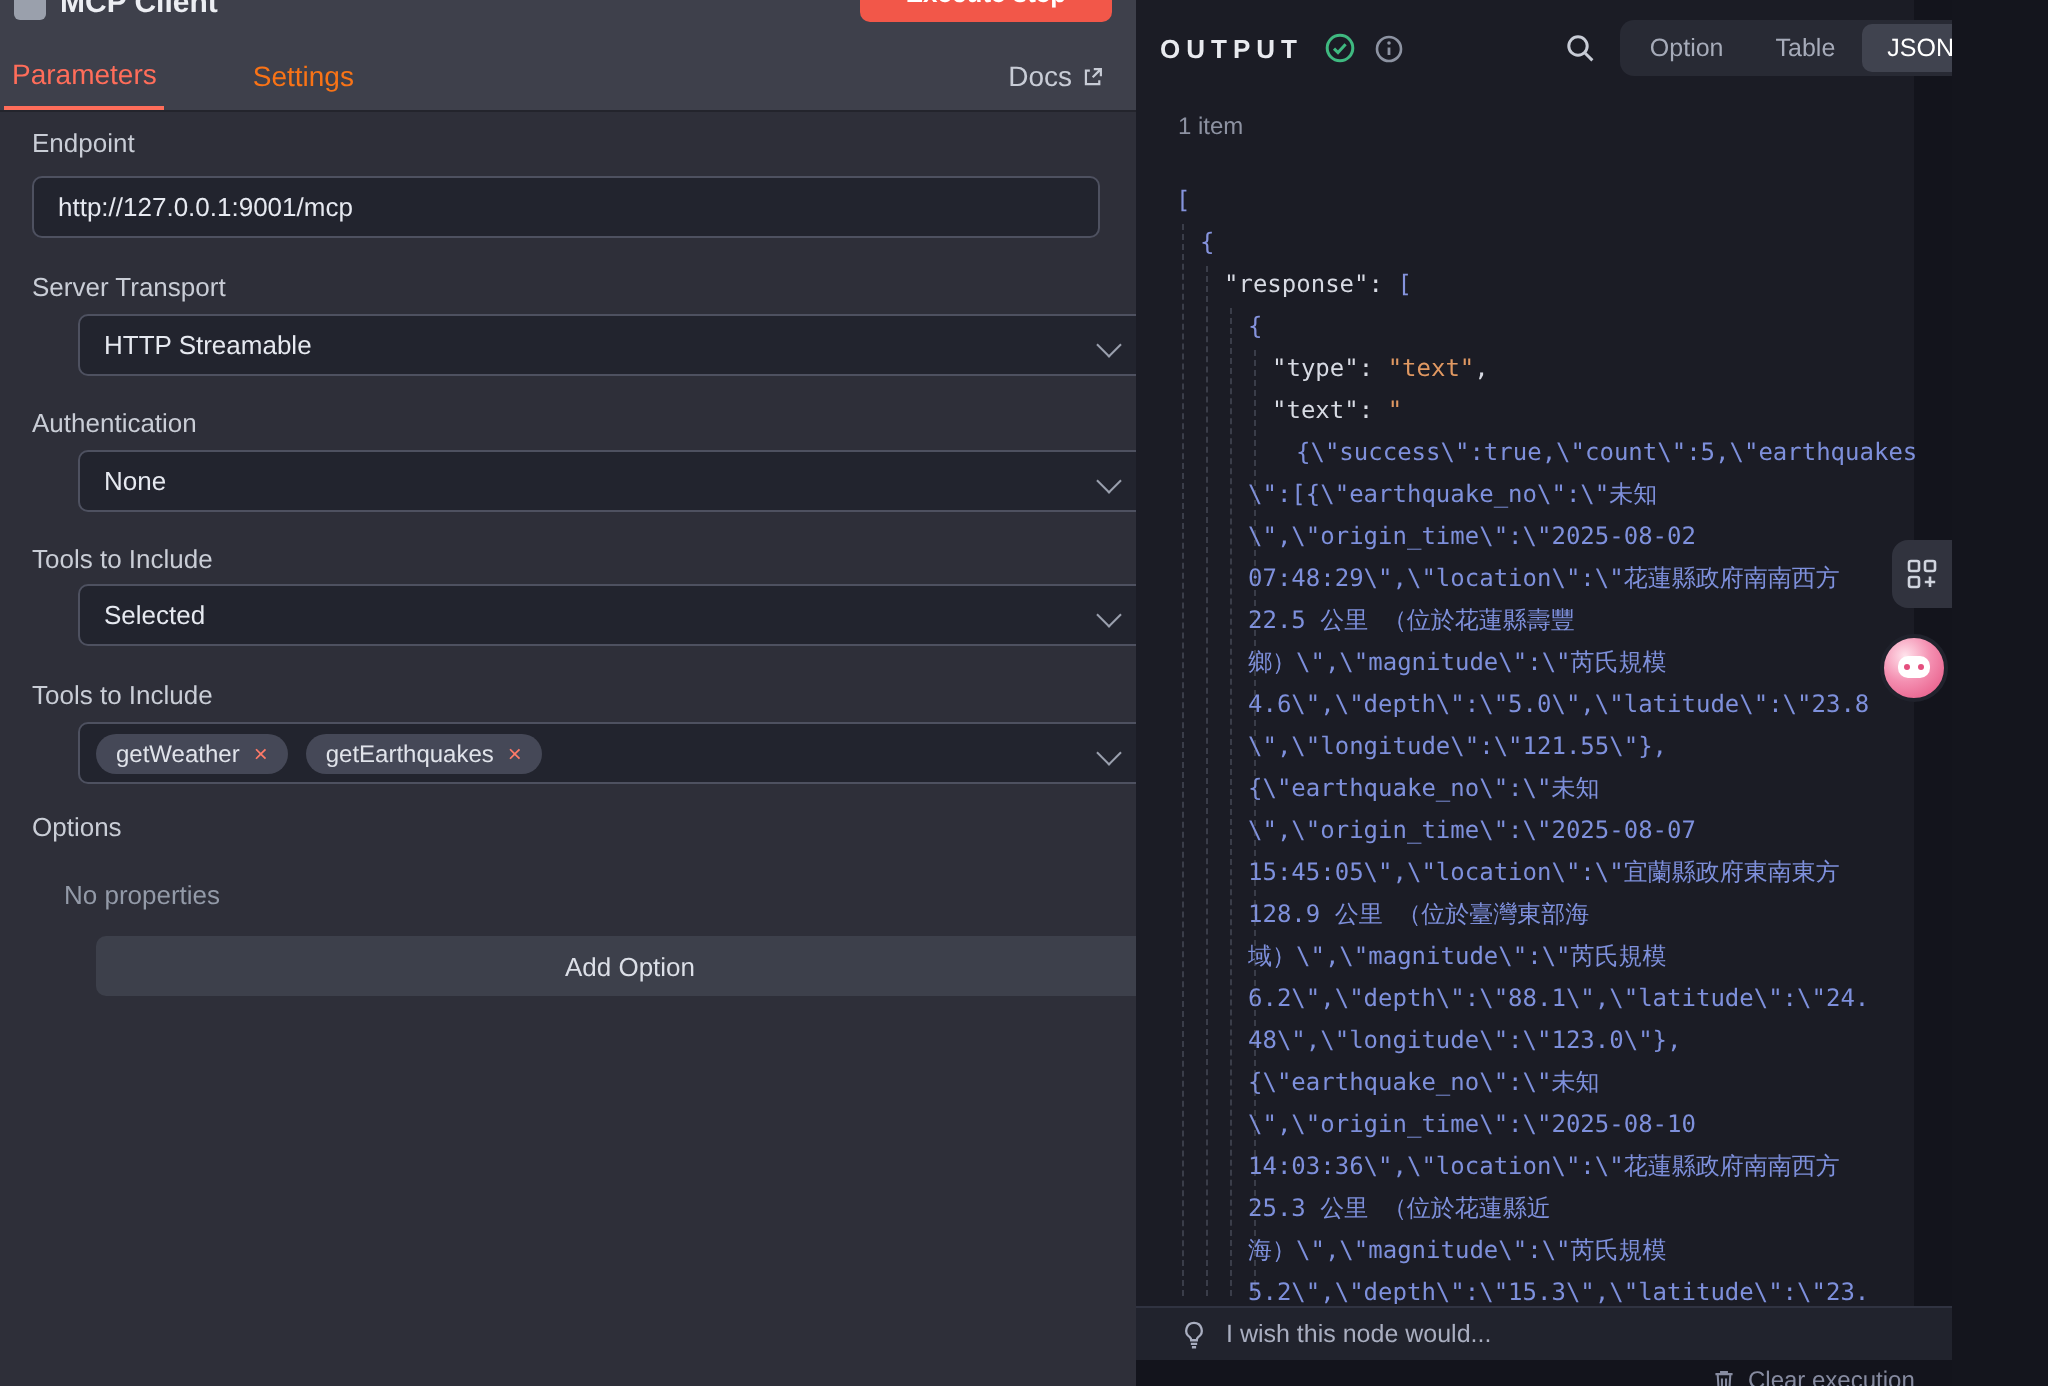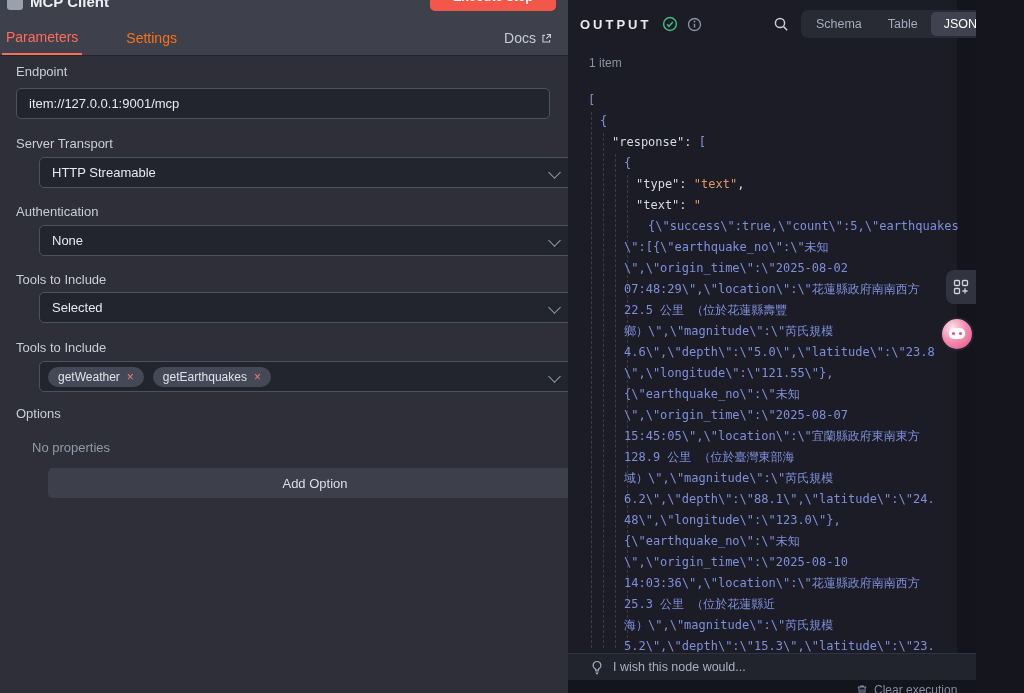--- a/index.html
+++ b/index.html
@@ -81,21 +81,21 @@
         <svg width="11" height="11" viewBox="0 0 14 14">
             <path d="M5 3H2.5v8.5H11V9" fill="none" stroke="#c8ccd6" stroke-width="1.4"></path>
             <path d="M7.5 2H12v4.5M12 2L6.8 7.2" fill="none" stroke="#c8ccd6" stroke-width="1.4"></path>
           </svg>
       </span>
     </div>
   </div>
 
   <span class="field-label" style="top:64px">Endpoint</span>
   <div class="text-input" style="top:88px">
-    <span>item://127.0.0.1:9001/mcp</span>
+    <span>http://127.0.0.1:9001/mcp</span>
   </div>
 
   <span class="field-label" style="top:136px">Server Transport</span>
   <div class="select-box" style="top:157px">
     <span>HTTP Streamable</span>
     <span class="chevron"></span>
   </div>
 
   <span class="field-label" style="top:204px">Authentication</span>
   <div class="select-box" style="top:225px">
@@ -145,21 +145,21 @@
           <circle cx="8" cy="4.8" r="0.95" fill="#8d93a2"></circle>
         </svg>
     </span>
     <span class="hdr-icon" style="margin-left:auto;margin-right:12px">
       <svg width="16" height="16" viewBox="0 0 16 16">
           <circle cx="7" cy="7" r="4.6" fill="none" stroke="#c8ccd6" stroke-width="1.5"></circle>
           <path d="M10.6 10.6L14.2 14.2" stroke="#c8ccd6" stroke-width="1.5"></path>
         </svg>
     </span>
     <div class="seg-control" style="margin-left:0">
-      <span class="seg">Schema</span>
+      <span class="seg">Option</span>
       <span class="seg">Table</span>
       <span class="seg active">JSON</span>
     </div>
   </div>
 
   <span class="items-count">1 item</span>
 
   <div id="json-code">
     <span class="guide g1"></span>
     <span class="guide g2"></span>

